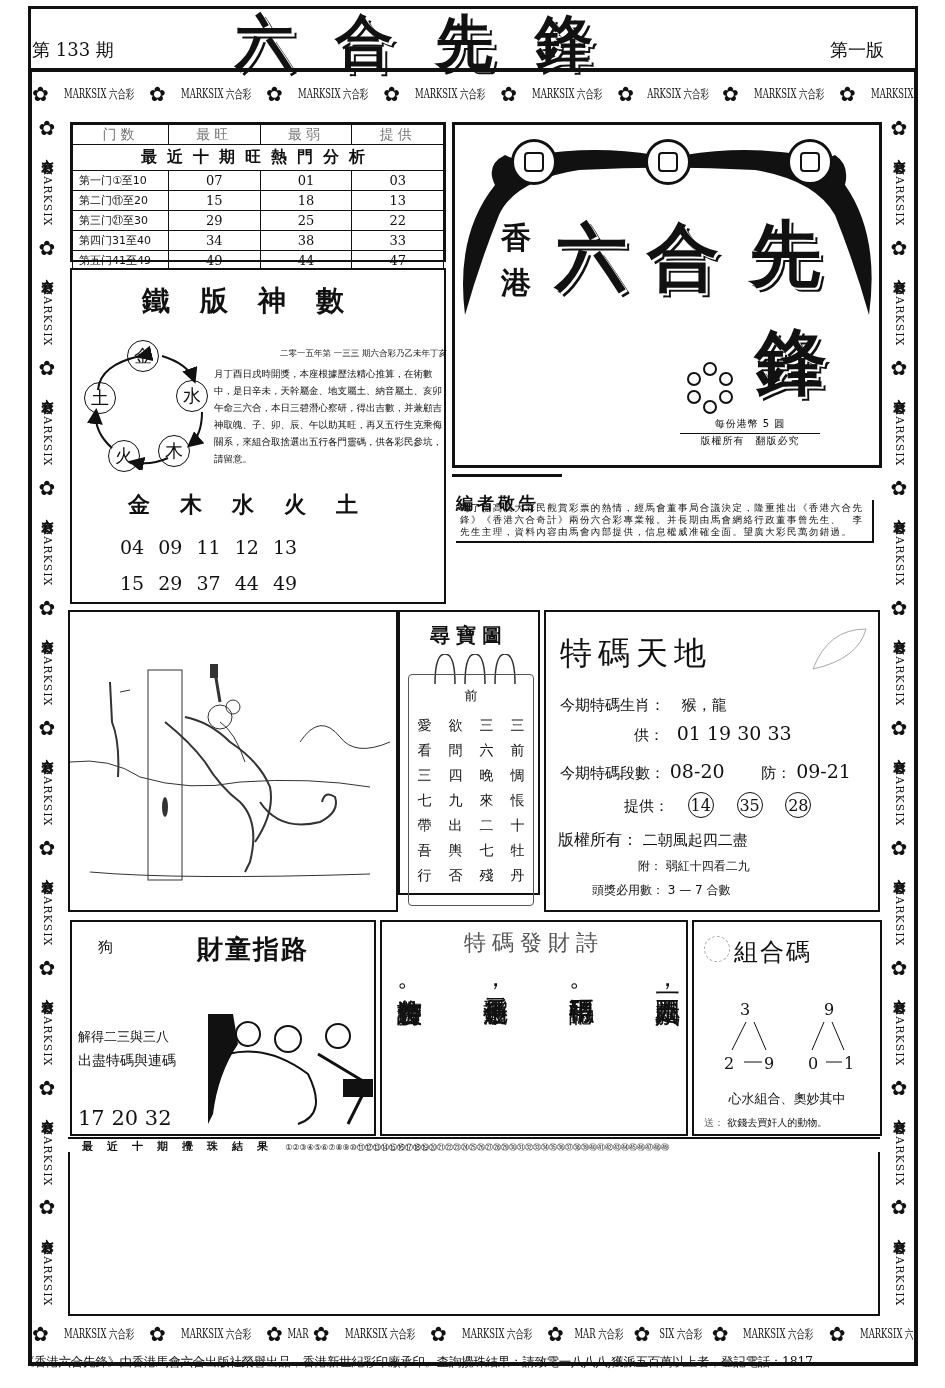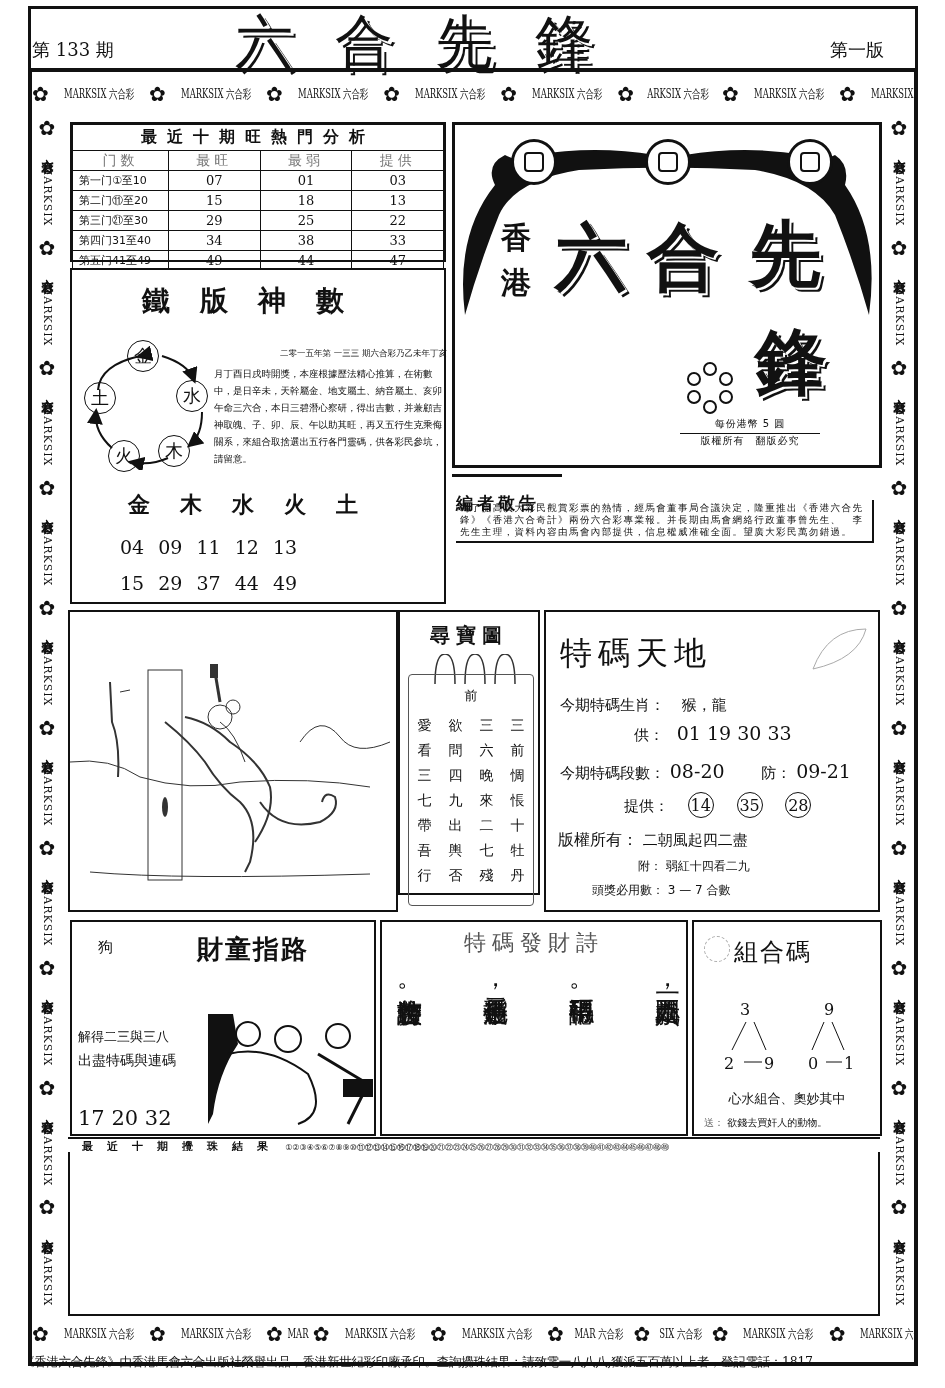--- a/index.html
+++ b/index.html
@@ -3,21 +3,21 @@
   <meta charset="utf-8">
   <style>
     * { box-sizing: border-box; margin: 0; padding: 0; }
     body { width: 945px; height: 1388px; background: #fff; font-family: "DejaVu Serif", serif; color: #111; position: relative; overflow: hidden; }
     .abs { position: absolute; }
 
     
     .header { left: 28px; top: 6px; width: 890px; height: 62px; border: 3px solid #111; border-bottom: none; }
     .issue { left: 32px; top: 38px; font-size: 18px; font-family: "DejaVu Serif", serif; }
     .edition { left: 830px; top: 38px; font-size: 18px; }
-    .masthead { left: 235px; top: 4px; font-size: 58px; font-weight: 400; letter-spacing: 42px; font-family: "DejaVu Sans", sans-serif; text-shadow: 3px 3px 0 #fff, 5px 5px 0 #111; }
+    .masthead { left: 235px; top: 4px; font-size: 58px; font-weight: 700; letter-spacing: 42px; font-family: "DejaVu Sans", sans-serif; text-shadow: 3px 3px 0 #fff, 5px 5px 0 #111; }
 
     
     .frame { left: 28px; top: 68px; width: 890px; height: 1298px; border: 4px solid #111; }
     .strip-h { left: 32px; height: 44px; width: 882px; display: flex; align-items: center; justify-content: space-around; font-size: 12px; white-space: nowrap; overflow: hidden; }
     .strip-v { width: 34px; display: flex; flex-direction: column; align-items: center; justify-content: space-around; font-size: 11px; overflow: hidden; }
     .strip-v .tx { writing-mode: vertical-rl; letter-spacing: 1px; }
     .flower { font-size: 20px; line-height: 1; }
     .mk { font-family: "DejaVu Serif", serif; font-size: 12px; letter-spacing: 0px; transform: scaleX(0.7); display: inline-block; }
     .lhc { font-weight: bold; font-family: "DejaVu Sans", sans-serif; font-size: 12px; }
 
@@ -202,28 +202,28 @@
     <span class="tx" style="font-size: 11px;">MARKSIX</span>
     <span class="flower">✿</span>
     <span class="tx lhc">六合彩</span>
     <span class="tx" style="font-size: 11px;">MARKSIX</span>
   </div>
 
 <div class="abs hot">
   <table>
     <tbody>
         <tr>
-          <td colspan="4" class="ttl">最近十期旺熱門分析</td>
-        </tr>
-    <tr>
       <th>门数</th>
       <th>最旺</th>
       <th>最弱</th>
       <th>提供</th>
     </tr>
+    <tr>
+          <td colspan="4" class="ttl">最近十期旺熱門分析</td>
+        </tr>
     <tr>
       <td class="rowh">第一门①至10</td>
       <td class="num">07</td>
       <td class="num">01</td>
       <td class="num">03</td>
     </tr>
     <tr>
       <td class="rowh">第二门⑪至20</td>
       <td class="num">15</td>
       <td class="num">18</td>

